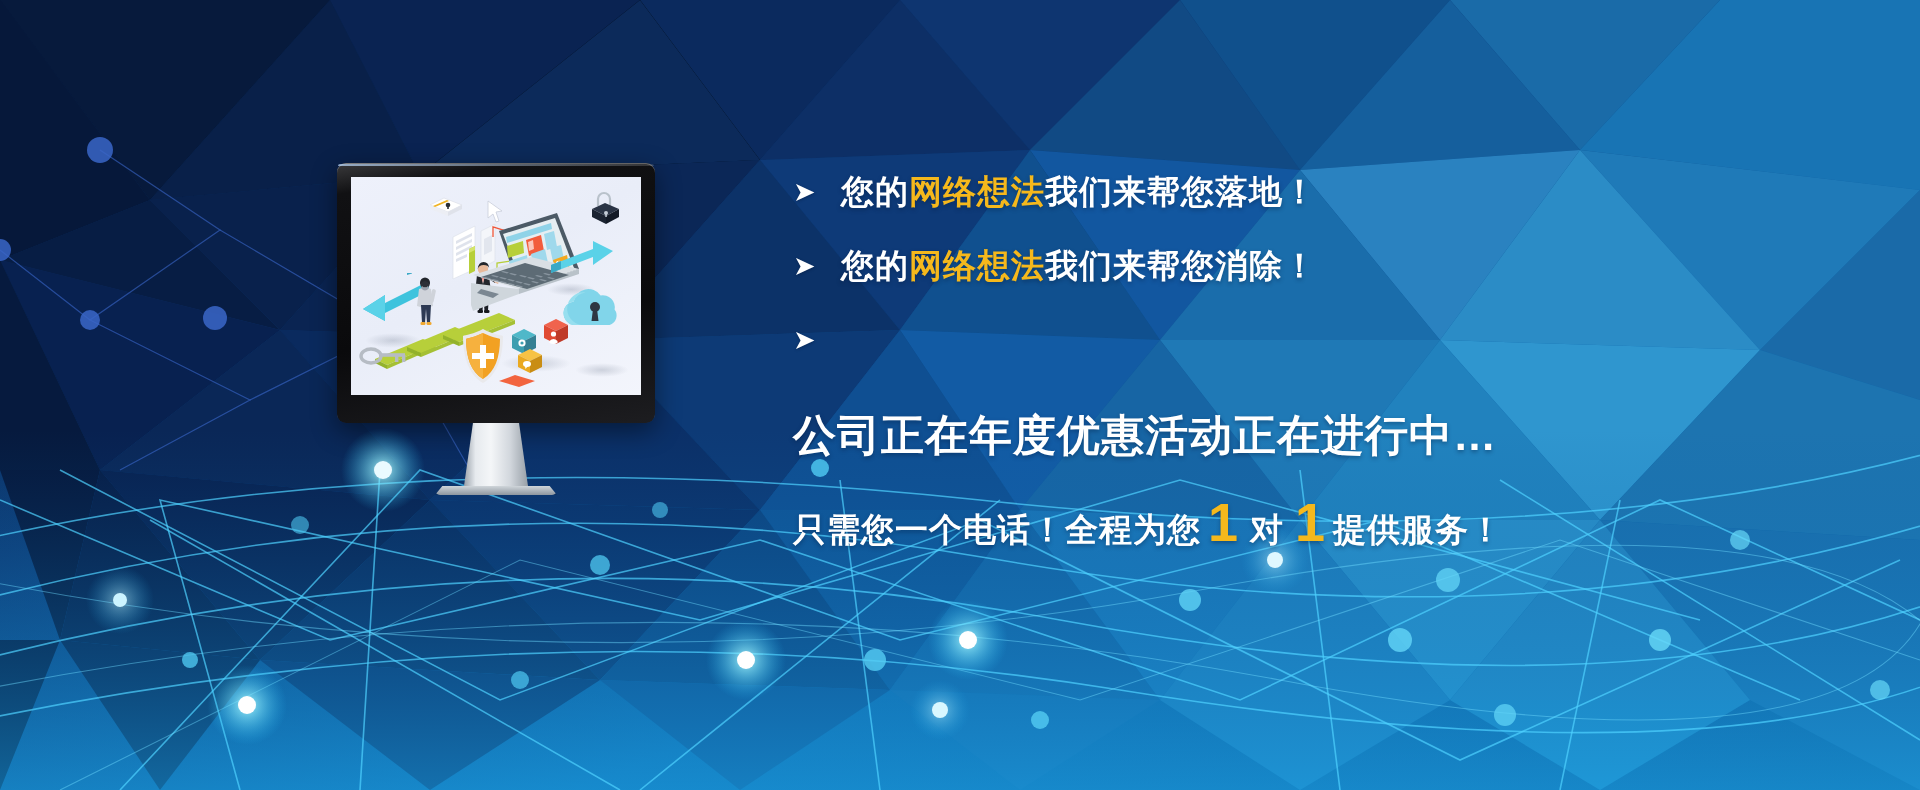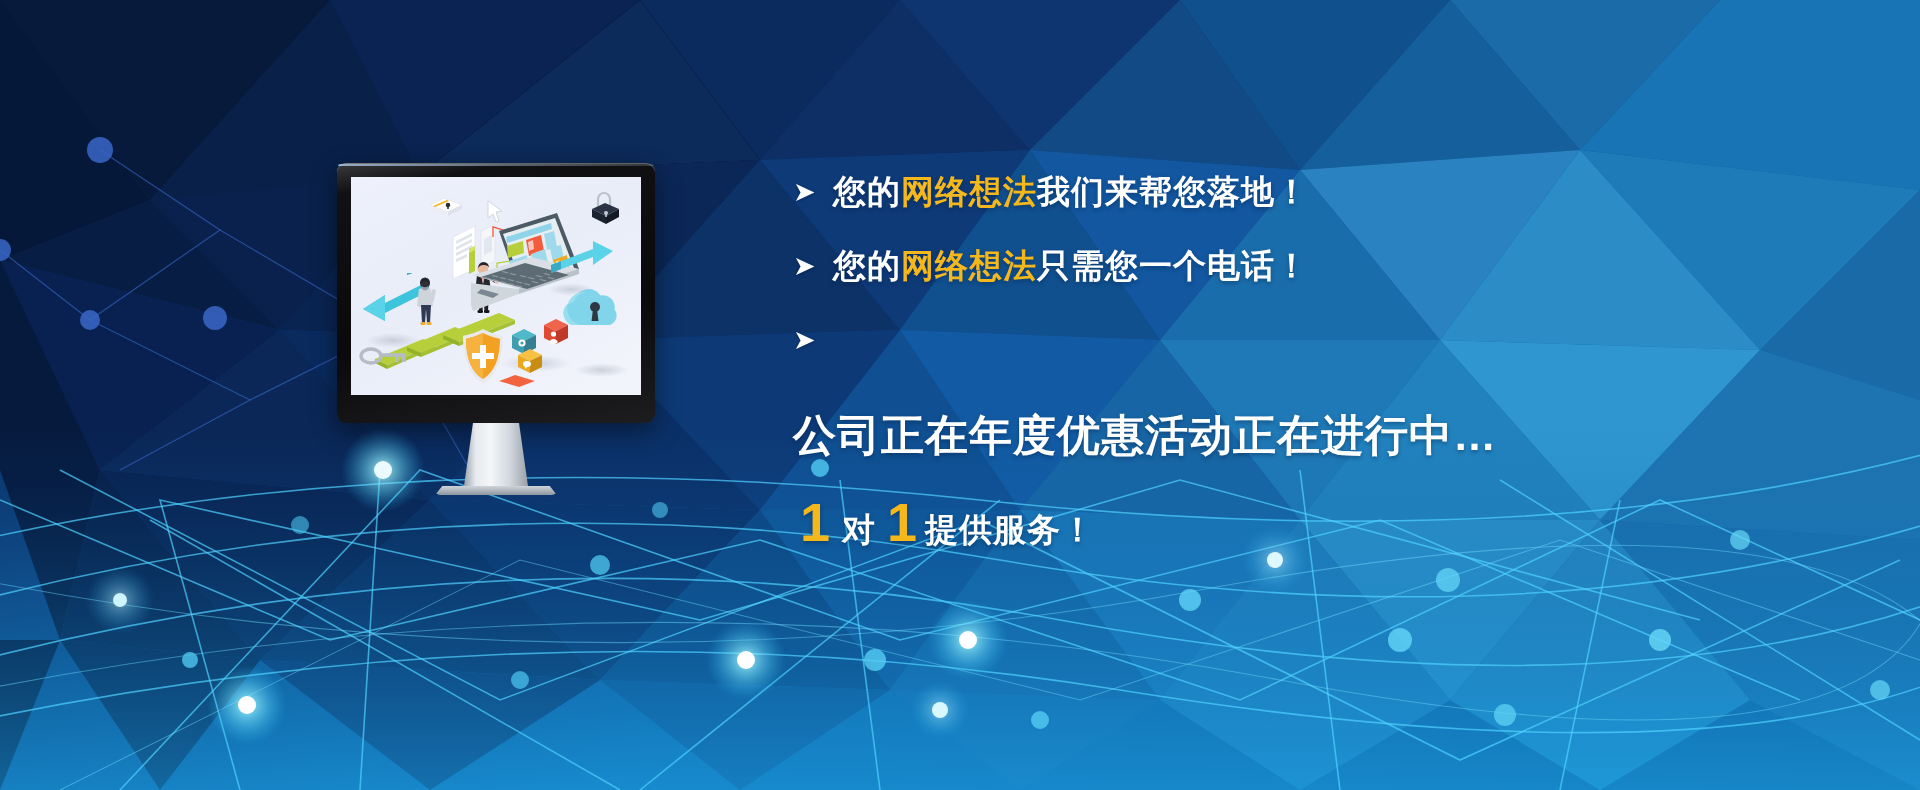--- a/index.html
+++ b/index.html
@@ -30,21 +30,21 @@
     color:#ffffff;
     font-size:27px;
     line-height:1;
     text-shadow:0 1px 3px rgba(0,20,50,.45);
   }
   .bullet-text{
     font-size:33px;
     font-weight:bold;
     color:#ffffff;
     letter-spacing:1px;
-    margin-left:0;
+    margin-left:8px;
     text-shadow:0 2px 4px rgba(2,25,60,.40);
   }
   .hl{color:#f5b81c;}
 
   .promo{
     margin-top:30px;
     font-size:43px;
     font-weight:bold;
     color:#ffffff;
     letter-spacing:1px;
@@ -495,30 +495,31 @@
 
   <div class="copy">
 
     <div class="bullet-row">
       <span class="arrow-icon">➤</span>
       <span class="bullet-text"><span>您的</span><span class="hl">网络想法</span><span>我们来帮您落地！</span></span>
     </div>
 
     <div class="bullet-row">
       <span class="arrow-icon">➤</span>
-      <span class="bullet-text"><span>您的</span><span class="hl">网络想法</span><span>只需您一个电话！</span></span>
+      <span class="bullet-text"><span>您的</span><span class="hl">网络想法</span><span>我们来帮您消除！</span></span>
     </div>
 
     <div class="bullet-row">
       <span class="arrow-icon">➤</span>
     </div>
 
     <div class="promo">公司正在年度优惠活动正在进行中…</div>
 
     <div class="cta">
+      <span>只需您一个电话！全程为您</span>
       <span class="big-num">1</span>
       <span class="mid">对</span>
       <span class="big-num">1</span>
       <span>提供服务！</span>
     </div>
   </div>
 
 </div>
 
 </body></html>

